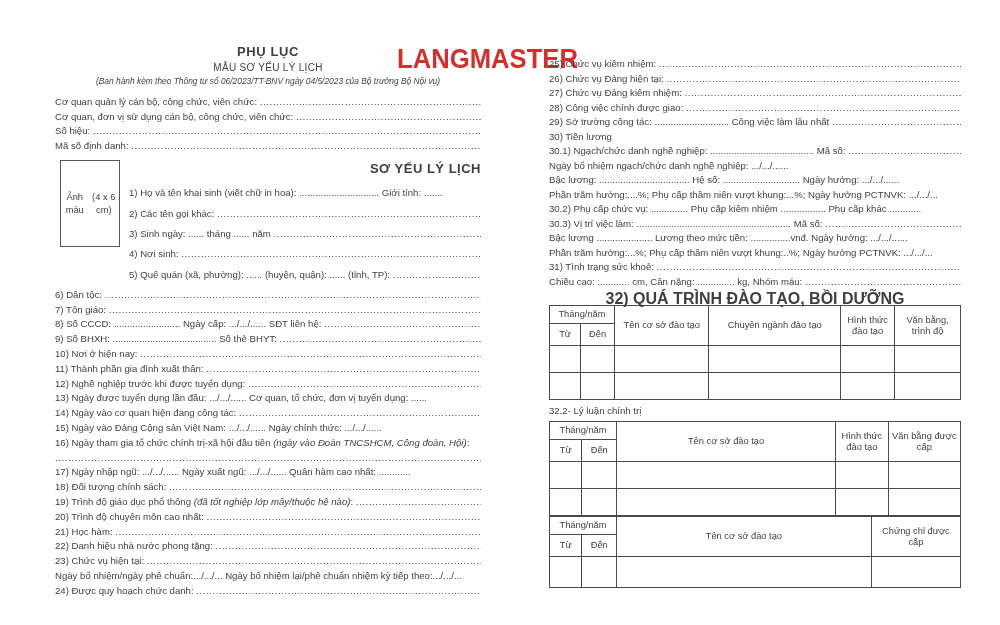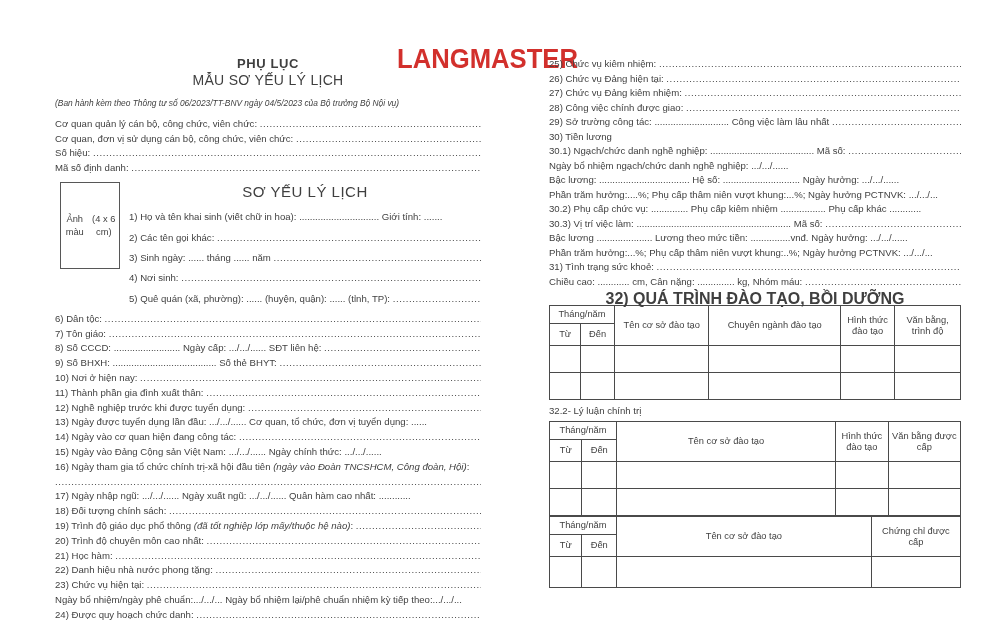--- a/index.html
+++ b/index.html
@@ -8,42 +8,42 @@
     font-family:"Liberation Sans",sans-serif;color:#3f3f3f;
     -webkit-font-smoothing:antialiased;
   }
   .sheet{position:absolute;inset:0;overflow:hidden;}
   .logo{
     position:absolute;left:397px;top:44px;
     font-size:27px;font-weight:bold;color:#d2302c;
     letter-spacing:0px;transform:scaleX(.95);transform-origin:left top;
     white-space:nowrap;
   }
-  .left-col{position:absolute;left:55px;top:56px;width:426px;font-size:9.6px;}
+  .left-col{position:absolute;left:55px;top:44px;width:426px;font-size:9.6px;}
   .right-col{position:absolute;left:549px;top:57px;width:412px;font-size:9.6px;}
 
   .doc-title{text-align:center;font-weight:bold;font-size:13px;letter-spacing:.6px;line-height:15px;}
-  .doc-subtitle{text-align:center;font-size:14px;margin-top:3px;letter-spacing:.3px;line-height:12px;}
-  .doc-note{text-align:left;font-style:italic;font-size:8.4px;margin-top:12px;line-height:11px;white-space:nowrap;}
+  .doc-subtitle{text-align:center;font-size:10px;margin-top:3px;letter-spacing:.3px;line-height:12px;}
+  .doc-note{text-align:center;font-style:italic;font-size:8.4px;margin-top:2px;line-height:11px;white-space:nowrap;}
 
   .fline{white-space:nowrap;overflow:hidden;}
   .fline em{font-style:italic;}
   .fline .ld{letter-spacing:.6px;}
 
   .agency{margin-top:8px;}
   .agency .fline{line-height:14.6px;}
 
   .id-row{display:flex;margin-top:5px;}
   .photo-box{
     width:58px;height:85px;border:1.5px solid #575757;flex:none;margin-left:5px;margin-top:2px;
     display:flex;flex-direction:row;align-items:center;justify-content:center;
     text-align:center;font-size:9.3px;line-height:13px;
   }
   .id-right{flex:1;margin-left:9px;min-width:0;}
-  .syll-title{text-align:center;font-weight:normal;font-size:15px;letter-spacing:.5px;margin:3px 0 7px;}
+  .syll-title{text-align:right;font-weight:bold;font-size:13px;letter-spacing:.5px;margin:3px 0 7px;}
   .id-right .fline{line-height:20.3px;}
 
   .main-items{margin-top:3px;}
   .main-items .fline{line-height:14.8px;}
 
   .right-col .fline{line-height:14.5px;}
   .sec32-title{text-align:center;font-weight:bold;font-size:16px;margin-top:3px;line-height:13px;}
   .tbl-caption{margin:5px 0 4px;line-height:12px;white-space:nowrap;overflow:hidden;}
 
   table.t{border-collapse:collapse;width:100%;table-layout:fixed;border:1.5px solid #474747;}

